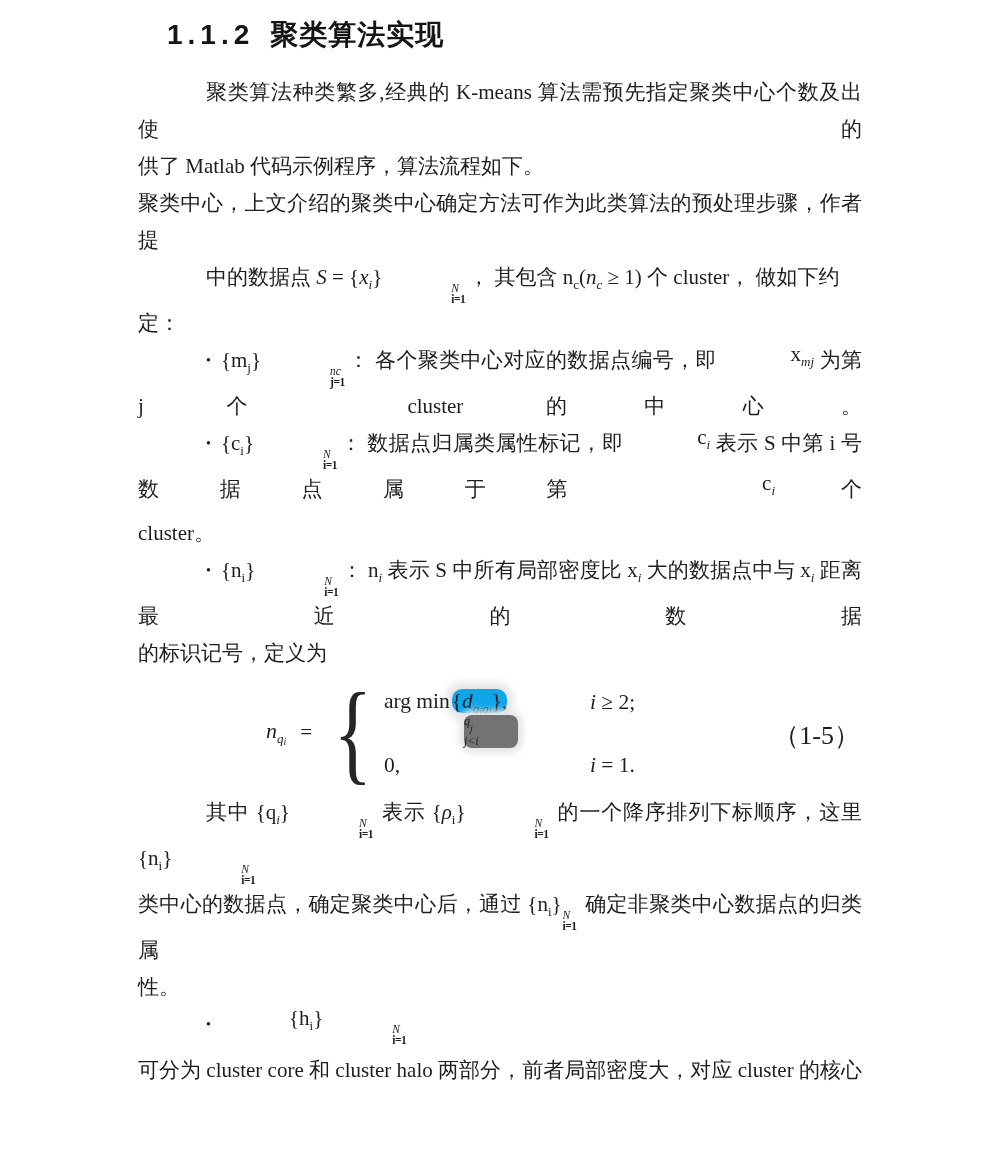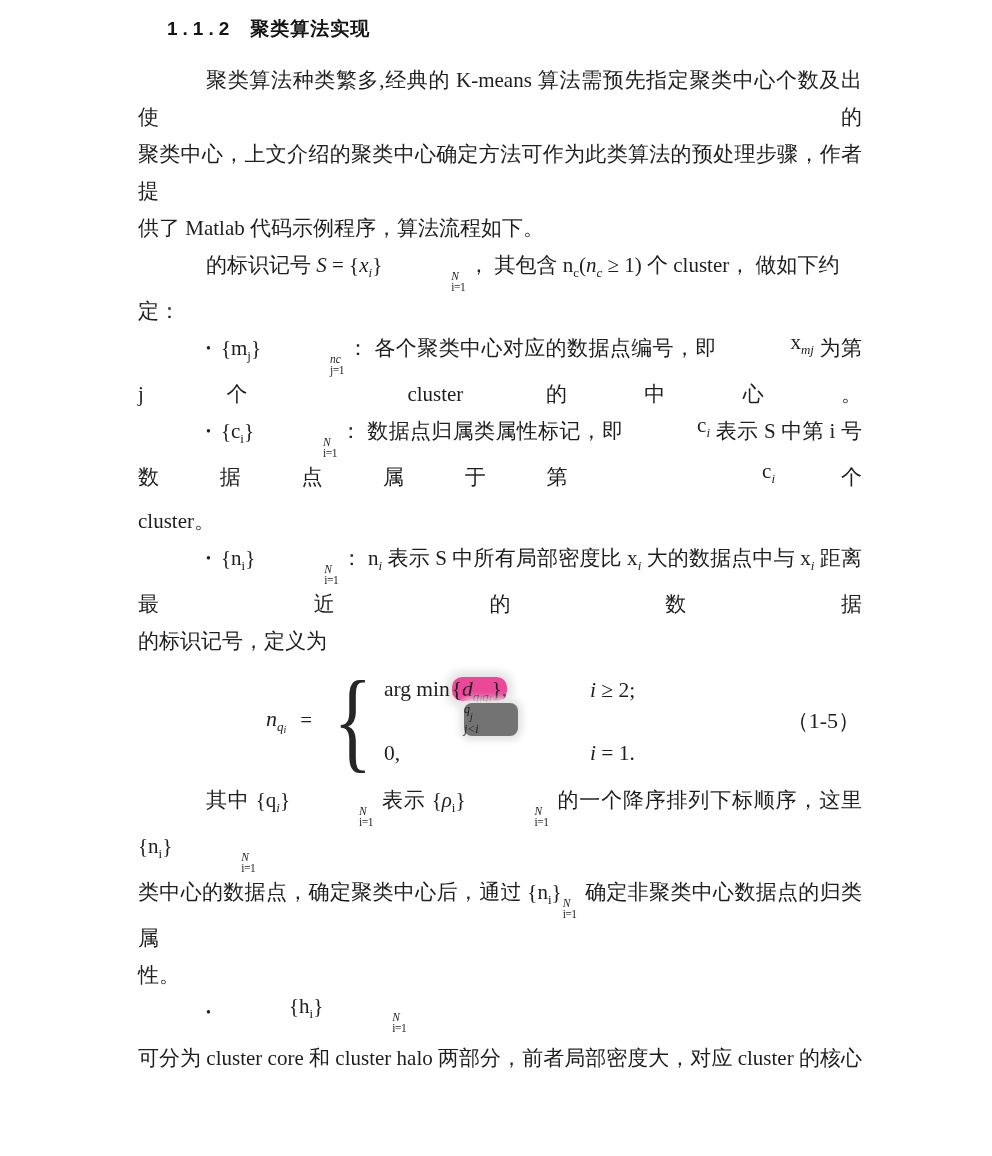--- a/index.html
+++ b/index.html
@@ -6,39 +6,39 @@
   body{
     width:992px;height:1156px;background:#ffffff;color:#1e1e1e;
     font-family:"Liberation Serif","DejaVu Serif",serif;
     overflow:hidden;
   }
   .doc{padding:8px 130px 0 138px;font-size:21px;}
   
   .h2{
     margin:8px 0 20px 29px;
     font-family:"Liberation Sans","DejaVu Sans",sans-serif;
-    font-weight:700;font-size:19px;color:#151515;letter-spacing:1px;
+    font-weight:700;font-size:28px;color:#151515;letter-spacing:1px;
   }
   .h2 .num{letter-spacing:5px;margin-right:16px;}
   
   .line{line-height:37px;min-height:37px;}
   .indent{text-indent:68px;}
   .fill{text-align:justify;text-align-last:justify;}
   
   .i{font-style:italic;}
   .sub{font-size:13px;vertical-align:-5px;}
   .subi{font-size:13px;vertical-align:-5px;font-style:italic;}
   .sub2i{font-size:10px;vertical-align:-7px;font-style:italic;}
   .bu{font-size:14px;vertical-align:2px;margin-right:10px;}
   .ss{
     display:inline-flex;flex-direction:column;align-items:flex-start;
     vertical-align:-8px;font-size:11.5px;line-height:11px;margin:0 3px 0 1px;
   }
   .ss-t{font-style:italic;}
-  .ss-b{font-weight:400;letter-spacing:-0.5px;}
+  .ss-b{font-weight:700;letter-spacing:-0.5px;}
   .up{display:inline-block;transform:translateY(-6px);}
   
   .eqwrap{position:relative;height:116px;margin:2px 0 4px 0;padding-left:128px;
           display:flex;align-items:center;}
   .eq-lhs{font-size:22px;margin-right:14px;font-style:italic;}
   .eq-equals{margin-right:14px;font-size:21px;}
   .eq-brace{
     height:106px;display:flex;align-items:center;
     font-size:112px;line-height:104px;font-weight:200;
     transform:scaleX(0.72);margin-right:4px;color:#262626;
@@ -46,35 +46,35 @@
   .eq-cases{padding-top:2px;}
   .eq-row{display:flex;align-items:center;font-size:21.5px;}
   .eq-row2{margin-top:36px;}
   .eq-cell{display:inline-block;width:206px;}
   .am{position:relative;display:inline-block;margin-right:2px;}
   .am-under{
     position:absolute;left:48px;top:26px;width:54px;
     font-size:12px;line-height:12.5px;font-style:italic;text-align:left;
     background:#737373;box-shadow:0 0 6px 5px #e6e6e6;border-radius:8px;margin-left:32px;
   }
-  .sm1{background:#ec4899;box-shadow:0 0 8px 6px #e3e3e3;border-radius:10px;}
-  .eq-label{position:absolute;right:2px;top:44px;font-size:22px;}
+  .sm1{background:#0ea5e9;box-shadow:0 0 8px 6px #e3e3e3;border-radius:10px;}
+  .eq-label{position:absolute;right:2px;top:44px;font-size:26px;}
 </style>
 </head>
 <body>
 
 <div class="doc">
   <h2 class="h2">
     <span class="num">1.1.2</span><span>聚类算法实现</span>
   </h2>
   <div id="doc-body">
       <div class="line indent fill"><span>聚类算法种类繁多,经典的 K-means 算法需预先指定聚类中心个数及出使的</span></div>
+      <div class="line "><span>供了 Matlab 代码示例程序，算法流程如下。</span></div>
       <div class="line fill"><span>聚类中心，上文介绍的聚类中心确定方法可作为此类算法的预处理步骤，作者提</span></div>
-      <div class="line "><span>供了 Matlab 代码示例程序，算法流程如下。</span></div>
-      <div class="line indent"><span>的标识记号 </span><span class="i">S</span><span> = {</span><span class="i">x</span><span class="subi">i</span><span>}</span><span class="ss">
+      <div class="line indent"><span>中的数据点 </span><span class="i">S</span><span> = {</span><span class="i">x</span><span class="subi">i</span><span>}</span><span class="ss">
           <span class="ss-t">N</span>
           <span class="ss-b">i=1</span>
         </span><span>， 其包含 n</span><span class="sub">c</span><span>(</span><span class="i">n</span><span class="subi">c</span><span> ≥ 1) 个 cluster， 做如下约定：</span></div>
       <div class="line indent fill"><span class="bu">•</span><span>{m</span><span class="sub">j</span><span>}</span><span class="ss">
           <span class="ss-t">nc</span>
           <span class="ss-b">j=1</span>
         </span><span>： 各个聚类中心对应的数据点编号，即 </span><span class="up"><span>x</span><span class="subi">mj</span></span><span> 为第 j 个 cluster 的中心。</span></div>
       <div class="line indent fill"><span class="bu">•</span><span>{c</span><span class="sub">i</span><span>}</span><span class="ss">
           <span class="ss-t">N</span>
           <span class="ss-b">i=1</span>

